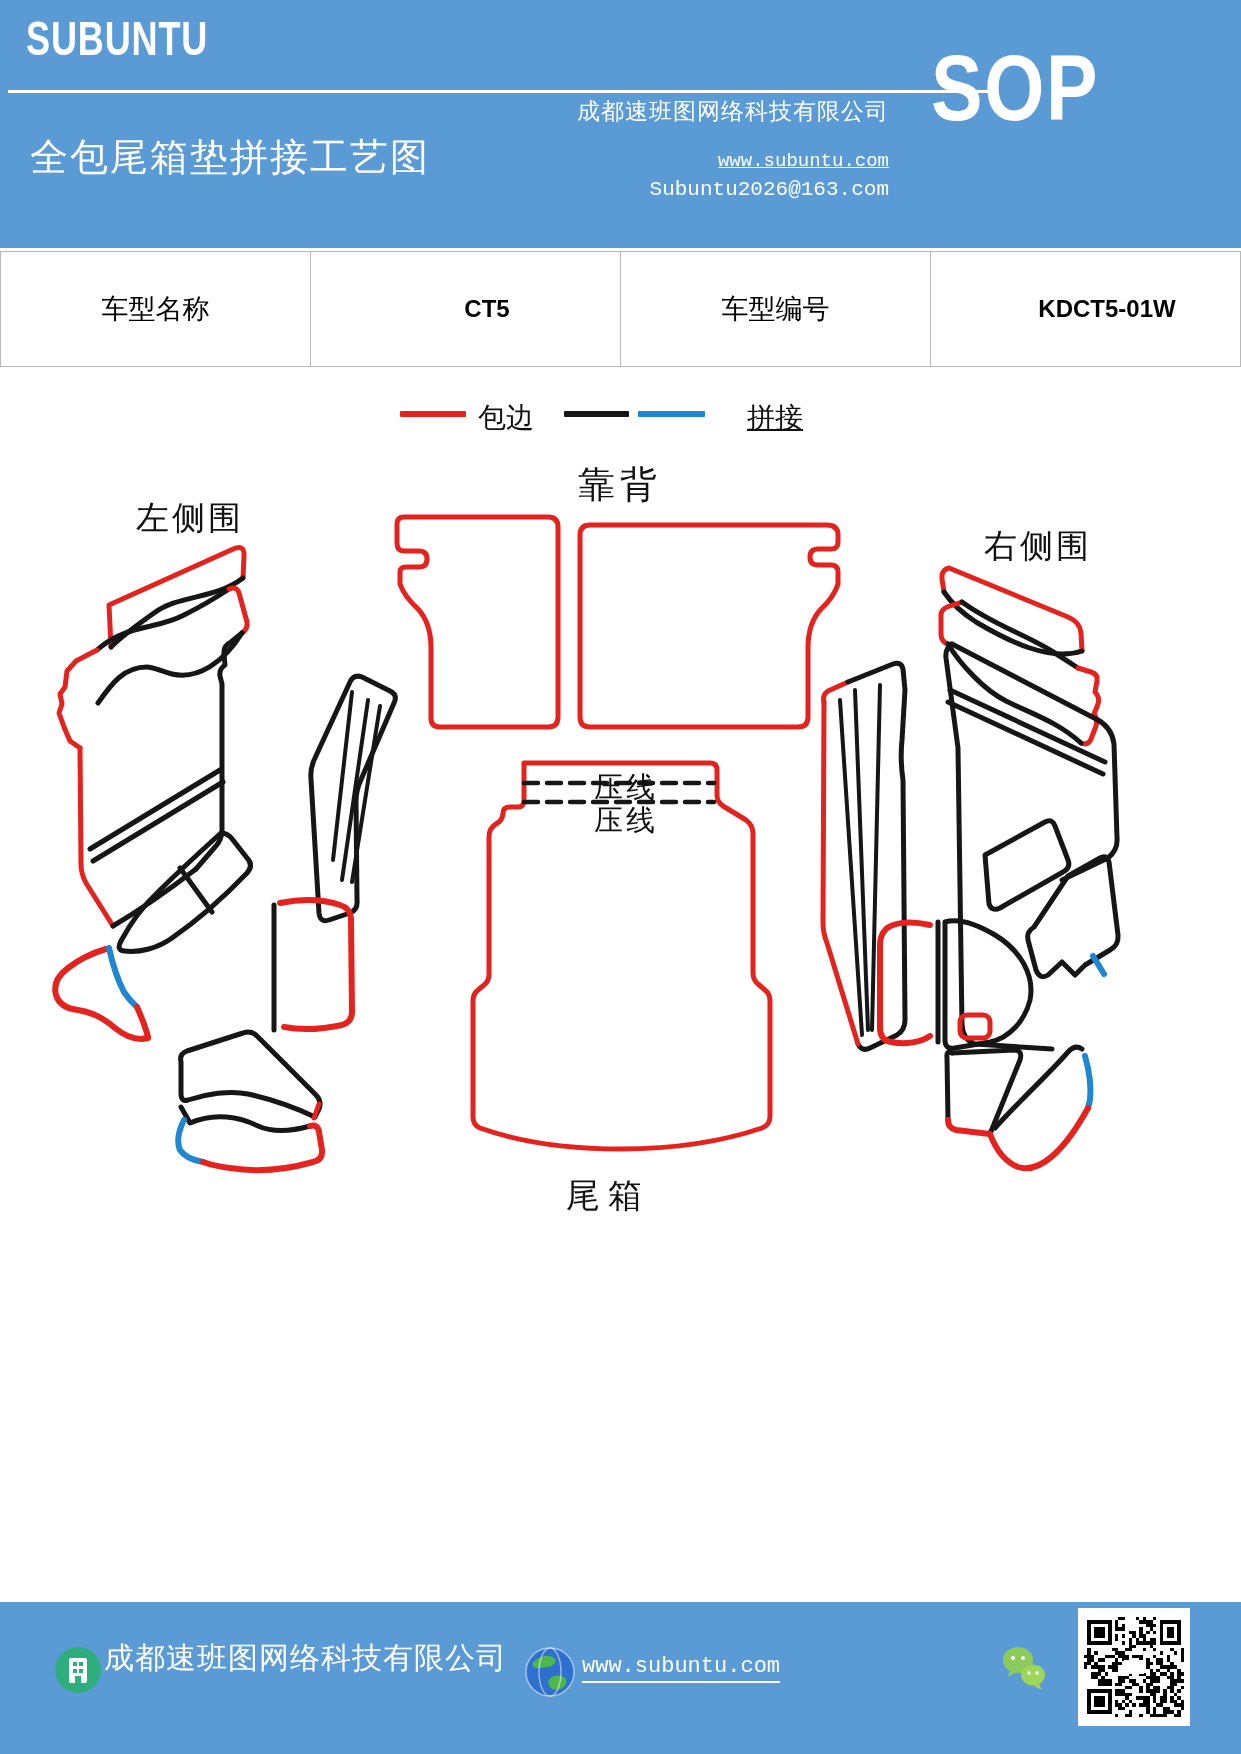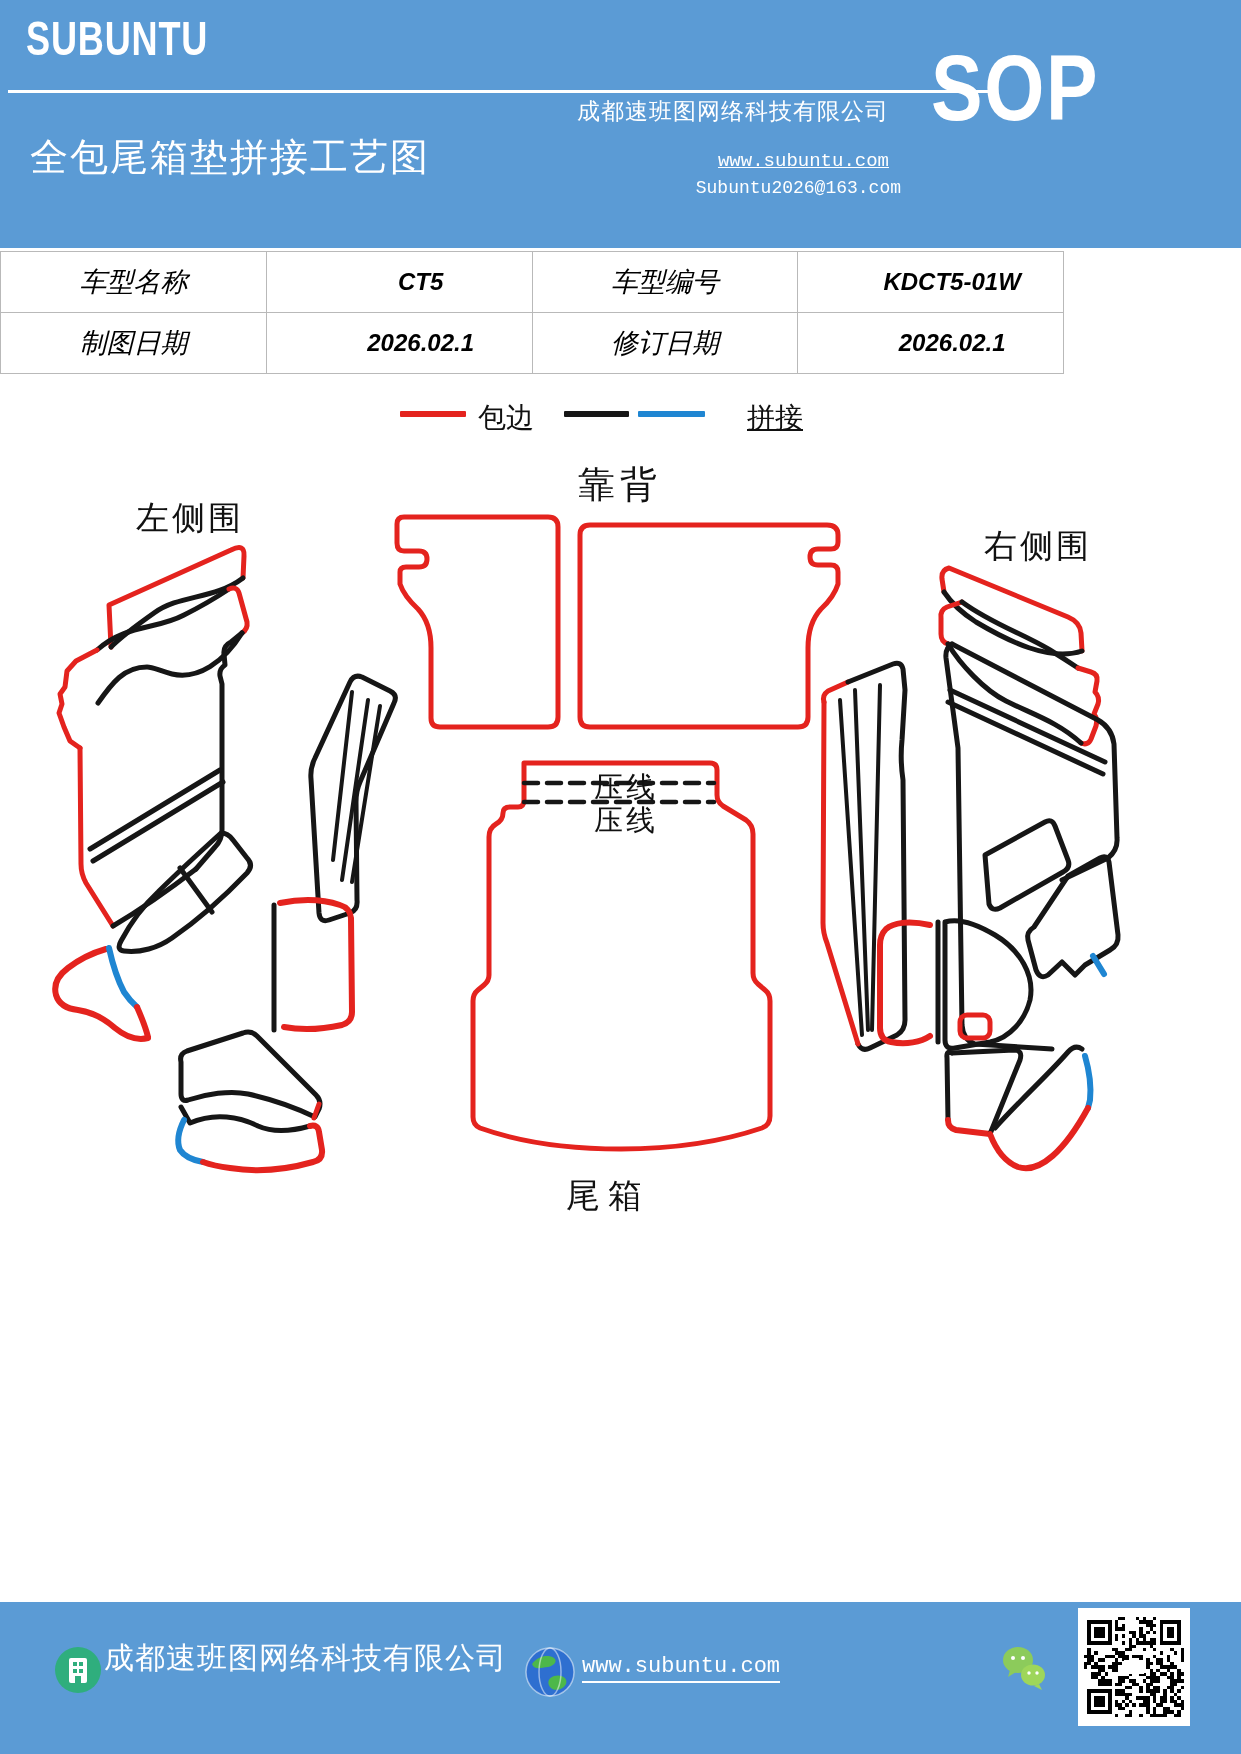--- a/index.html
+++ b/index.html
@@ -8,26 +8,26 @@
   
   .header{position:absolute;left:0;top:0;width:1241px;height:248px;background:#5b9bd5;}
   .logo{position:absolute;left:26px;top:12px;color:#fff;font-size:44px;font-weight:800;
         transform:scaleX(.82) scaleY(1.08);transform-origin:left top;letter-spacing:1px;}
   .header-rule{position:absolute;left:8px;top:90px;width:988px;height:3px;background:#fff;}
   .doc-title{position:absolute;left:30px;top:132px;color:#fff;font-size:38px;letter-spacing:2px;
         font-family:"Liberation Serif",serif;text-align:center;}
   .hdr-company{position:absolute;right:352px;top:96px;color:#fff;font-size:23px;letter-spacing:1px;}
   .hdr-site{position:absolute;right:352px;top:150px;color:#fff;font-size:19px;
         font-family:"Liberation Mono",monospace;text-decoration:underline;}
-  .hdr-mail{position:absolute;right:340px;top:178px;color:#fff;font-size:18px;
+  .hdr-mail{position:absolute;right:352px;top:178px;color:#fff;font-size:21px;
         font-family:"Liberation Mono",monospace;}
   .sop{position:absolute;left:931px;top:42px;color:#fff;font-size:92px;font-weight:800;line-height:1;
         transform:scaleX(.84);transform-origin:left top;letter-spacing:2px;}
   
-  .info-table{position:absolute;left:0;top:251px;width:1064px;height:116px;border-collapse:collapse;table-layout:fixed;font-style:italic;}
+  .info-table{position:absolute;left:0;top:251px;width:1241px;height:116px;border-collapse:collapse;table-layout:fixed;}
   .info-table td{border:1px solid #b9b9b9;text-align:center;vertical-align:middle;height:58px;color:#000;}
   .td-label{font-size:27px;font-family:"Liberation Serif",serif;}
   .td-value{font-size:24px;font-weight:700;padding-left:44px;}
   
   .swatch{position:absolute;height:6px;border-radius:1px;}
   .legend-label{position:absolute;font-size:28px;color:#111;}
   
   .diag-label{position:absolute;color:#111;z-index:5;}
   
   .footer{position:absolute;left:0;top:1602px;width:1241px;height:152px;background:#5b9bd5;}
@@ -54,26 +54,20 @@
     <div class="sop">SOP</div>
   </div>
 
   <table class="info-table">
     <tbody>
         <tr>
       <td class="td-label">车型名称</td>
       <td class="td-value">CT5</td>
       <td class="td-label">车型编号</td>
       <td class="td-value">KDCT5-01W</td>
-    </tr>
-    <tr>
-      <td class="td-label">制图日期</td>
-      <td class="td-value">2026.02.1</td>
-      <td class="td-label">修订日期</td>
-      <td class="td-value">2026.02.1</td>
     </tr>
   </tbody>
     </table>
 
   <div class="swatch" style="left:400px;top:411px;width:66px;background:#e4231e;"></div>
   <div class="legend-label" style="left:478px;top:399px;">包边</div>
   <div class="swatch" style="left:564px;top:411px;width:65px;background:#161616;"></div>
   <div class="swatch" style="left:638px;top:411px;width:67px;background:#1f86d2;"></div>
   <div class="legend-label" style="left:747px;top:399px;text-decoration:underline;">拼接</div>
 

